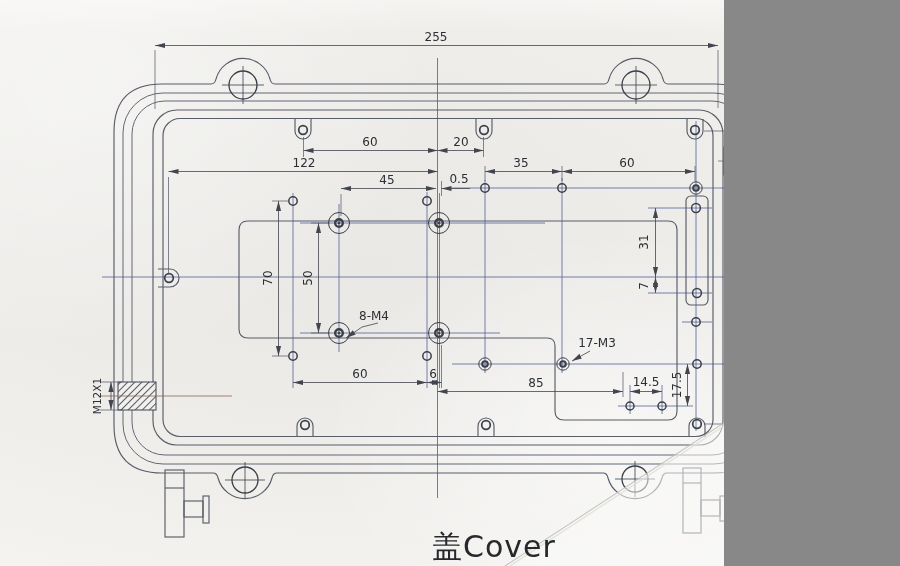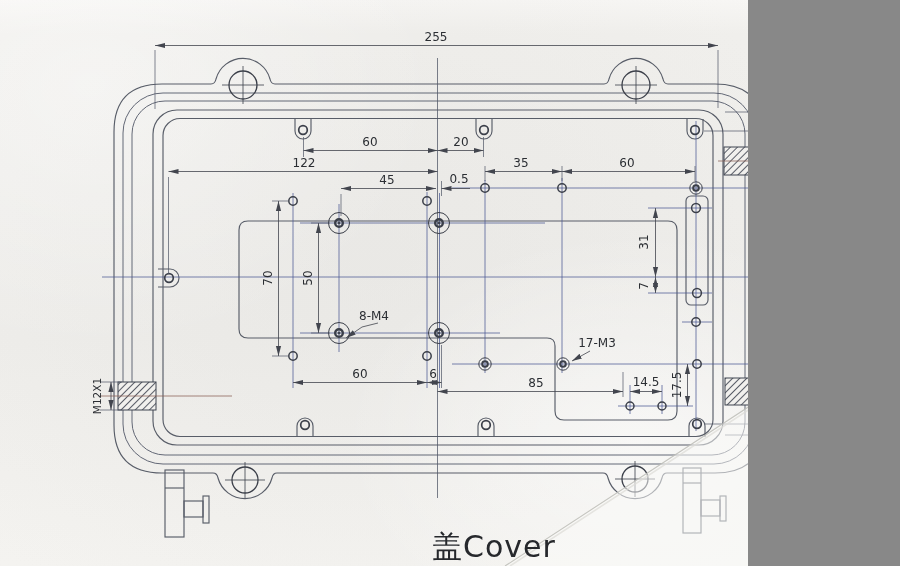--- a/index.html
+++ b/index.html
@@ -4,21 +4,20 @@
 <style>
   html,body{margin:0;padding:0;background:#888;}
   .stage{
     position:relative;width:724px;height:566px;overflow:hidden;
     font-family:"DejaVu Sans", sans-serif;
     background:
       radial-gradient(420px 300px at 85% 78%, rgba(255,255,255,.55), rgba(255,255,255,0) 70%),
       radial-gradient(500px 380px at 12% 15%, rgba(255,255,255,.40), rgba(255,255,255,0) 70%),
       radial-gradient(700px 500px at 50% 45%, rgba(222,221,218,.35), rgba(222,221,218,0) 80%),
       linear-gradient(180deg,#f8f7f5 0%,#f1f0ed 6%,#efeeeb 60%,#f4f3f0 100%);
-    padding-left: 24px;
   }
   svg{position:absolute;left:0;top:0;}
   .geo{stroke:#585d68;fill:none;stroke-width:1.15;}
   .geo2{stroke:#636876;fill:none;stroke-width:1.0;}
   .cl{stroke:#4b5a94;fill:none;stroke-width:.75;}
   .dim{stroke:#42454e;fill:none;stroke-width:.8;}
   .ext{stroke:#4e5464;fill:none;stroke-width:.7;}
   .hole{stroke:#3b3f49;fill:none;}
   text{fill:#2b2e33;font-size:12px;}
   .sm{font-size:10.5px;}

